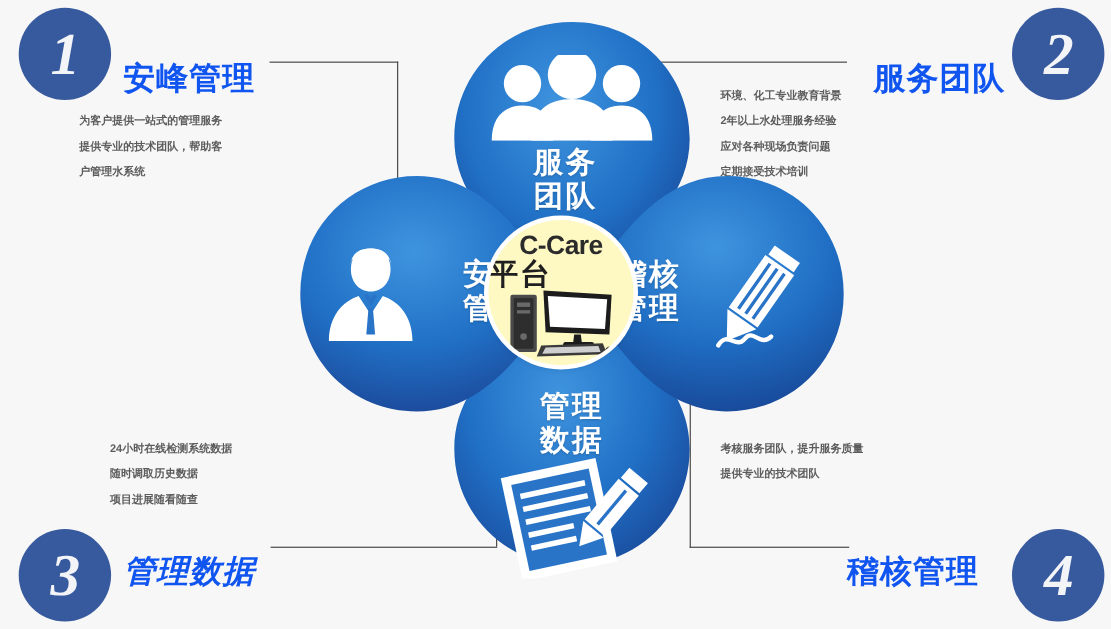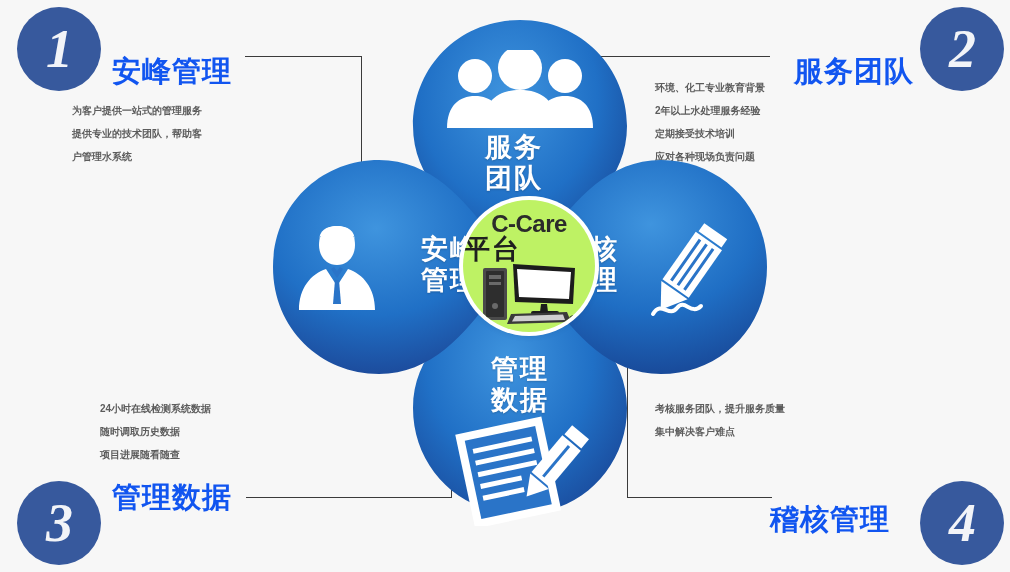--- a/index.html
+++ b/index.html
@@ -28,21 +28,21 @@
   #num3{left:17px;top:481px;}
   #num4{left:920px;top:481px;}
 
   
   .sec-title{
     position:absolute;color:#1155f0;font-size:29px;font-weight:bold;
     letter-spacing:1px;white-space:nowrap;margin-top:30px;
   }
   #t1{left:112px;top:22px;}
   #t2{left:794px;top:22px;}
-  #t3{left:112px;top:448px;}
+  #t3{left:112px;top:470px;font-style:italic;}
   #t4{left:770px;top:470px;}
 
   
   .body-block{
     position:absolute;color:#5c5c5c;font-size:10px;line-height:23px;
     white-space:nowrap;font-weight:bold;
   }
   #b1{left:72px;top:99px;}
   #b2{left:655px;top:76px;}
   #b3{left:100px;top:397px;}
@@ -69,22 +69,22 @@
 
   .petal-label{
     position:absolute;color:#ffffff;font-weight:bold;font-size:27px;
     line-height:31px;letter-spacing:2px;text-align:center;
     text-shadow:0 1px 2px rgba(0,0,0,.18);
   }
   .petal-icon{position:absolute;}
 
   
   #hub{
-    position:absolute;left:208px;top:198px;width:132px;height:132px;
-    border-radius:50%;background:#bef264;
+    position:absolute;left:189px;top:198px;width:132px;height:132px;
+    border-radius:50%;background:#fef9c3;
     box-shadow:0 0 0 4px #ffffff, 0 2px 7px rgba(0,40,90,.25);
     overflow:hidden;
   }
   #hub-title{
     position:absolute;left:0;top:11px;width:132px;text-align:center;
     color:#2b2b2b;font-size:24px;font-weight:bold;line-height:25px;
     letter-spacing:-0.5px;
   }
   #hub-sub{
     position:absolute;left:0;top:35px;width:132px;text-align:left;
@@ -125,31 +125,31 @@
   <div class="sec-title" id="t4">稽核管理</div>
 
   <div class="body-block" id="b1">
     <div>为客户提供一站式的管理服务</div>
     <div>提供专业的技术团队，帮助客</div>
     <div>户管理水系统</div>
   </div>
   <div class="body-block" id="b2">
     <div>环境、化工专业教育背景</div>
     <div>2年以上水处理服务经验</div>
+    <div>应对各种现场负责问题</div>
     <div>定期接受技术培训</div>
-    <div>应对各种现场负责问题</div>
   </div>
   <div class="body-block" id="b3">
     <div>24小时在线检测系统数据</div>
     <div>随时调取历史数据</div>
     <div>项目进展随看随查</div>
   </div>
   <div class="body-block" id="b4">
     <div>考核服务团队，提升服务质量</div>
-    <div>集中解决客户难点</div>
+    <div>提供专业的技术团队</div>
   </div>
 
   <div id="flower">
 
     <svg width="530" height="530" viewBox="0 0 530 530">
       <defs>
         <radialGradient id="gTop" cx="45%" cy="30%" r="75%">
           <stop offset="0%" stop-color="#3f94de"></stop>
           <stop offset="55%" stop-color="#2070c6"></stop>
           <stop offset="100%" stop-color="#17418f"></stop>

